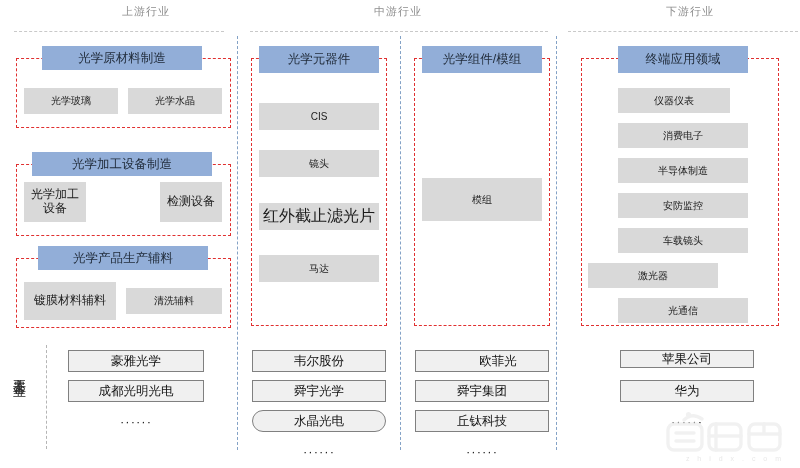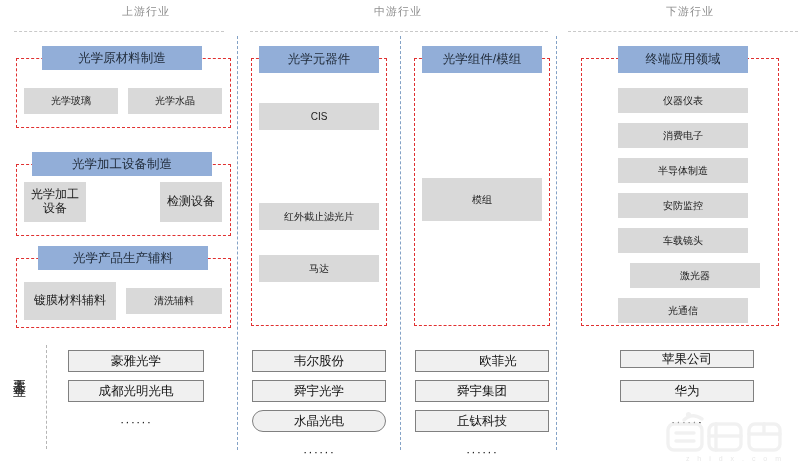--- a/index.html
+++ b/index.html
@@ -157,35 +157,36 @@
   <div class="chip-gray two-line" style="left:160px;top:182px;width:62px;height:40px;padding:0 3px;">检测设备</div>
 
   <div class="redbox" style="left:16px;top:258px;width:215px;height:70px;"></div>
   <div class="chip-blue" style="left:38px;top:246px;width:170px;height:24px;">光学产品生产辅料</div>
   <div class="chip-gray two-line" style="left:24px;top:282px;width:92px;height:38px;padding:4px 3px;">镀膜材料辅料</div>
   <div class="chip-gray" style="left:126px;top:288px;width:96px;height:26px;">清洗辅料</div>
 
   <div class="redbox" style="left:251px;top:58px;width:136px;height:268px;"></div>
   <div class="chip-blue" style="left:259px;top:46px;width:120px;height:27px;">光学元器件</div>
   <div class="chip-gray" style="left:259px;top:103px;width:120px;height:27px;">CIS</div>
-  <div class="chip-gray" style="left:259px;top:203px;width:120px;height:27px;font-size:10px;">红外截止滤光片</div>
+  <div class="chip-gray" style="left:259px;top:150px;width:120px;height:27px;">镜头</div>
+  <div class="chip-gray" style="left:259px;top:203px;width:120px;height:27px;font-size:16px;">红外截止滤光片</div>
   <div class="chip-gray" style="left:259px;top:255px;width:120px;height:27px;">马达</div>
 
   <div class="redbox" style="left:414px;top:58px;width:136px;height:268px;"></div>
   <div class="chip-blue" style="left:422px;top:46px;width:120px;height:27px;">光学组件/模组</div>
   <div class="chip-gray" style="left:422px;top:178px;width:120px;height:43px;">模组</div>
 
   <div class="redbox" style="left:581px;top:58px;width:198px;height:268px;"></div>
   <div class="chip-blue" style="left:618px;top:46px;width:130px;height:27px;">终端应用领域</div>
-  <div class="chip-gray" style="left:618px;top:88px;width:130px;height:25px;">仪器仪表</div>
+  <div class="chip-gray" style="left:618px;top:88px;width:112px;height:25px;">仪器仪表</div>
   <div class="chip-gray" style="left:618px;top:123px;width:130px;height:25px;">消费电子</div>
   <div class="chip-gray" style="left:618px;top:158px;width:130px;height:25px;">半导体制造</div>
   <div class="chip-gray" style="left:618px;top:193px;width:130px;height:25px;">安防监控</div>
   <div class="chip-gray" style="left:618px;top:228px;width:130px;height:25px;">车载镜头</div>
-  <div class="chip-gray" style="left:630px;top:263px;width:130px;height:25px;">激光器</div>
+  <div class="chip-gray" style="left:588px;top:263px;width:130px;height:25px;">激光器</div>
   <div class="chip-gray" style="left:618px;top:298px;width:130px;height:25px;">光通信</div>
 
   <div class="vlabel" style="left:10px;top:368px;">主要企业</div>
   <div class="leftrule" style="left:46px;top:345px;height:104px;"></div>
 
   <div class="chip-company" style="left:68px;top:350px;width:136px;height:22px;">豪雅光学</div>
   <div class="chip-company" style="left:68px;top:380px;width:136px;height:22px;">成都光明光电</div>
   <div class="dots" style="left:68px;top:414px;width:136px;">······</div>
 
   <div class="chip-company" style="left:252px;top:350px;width:134px;height:22px;">韦尔股份</div>

